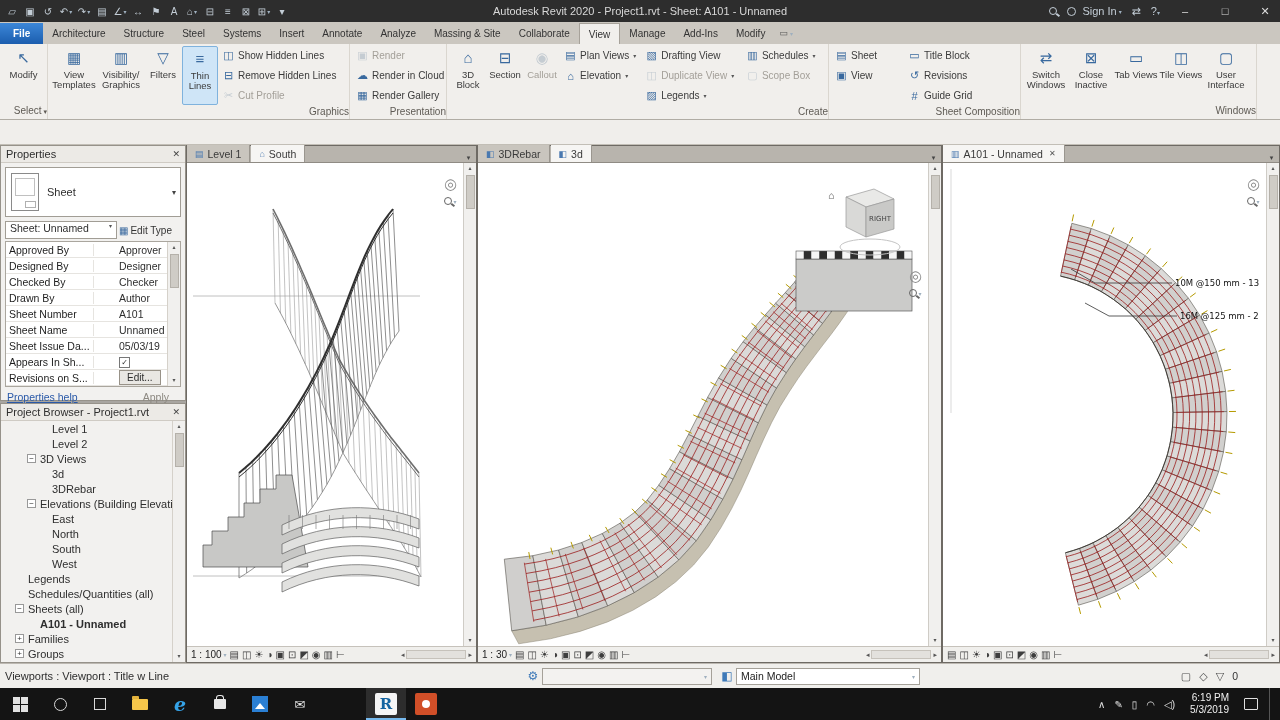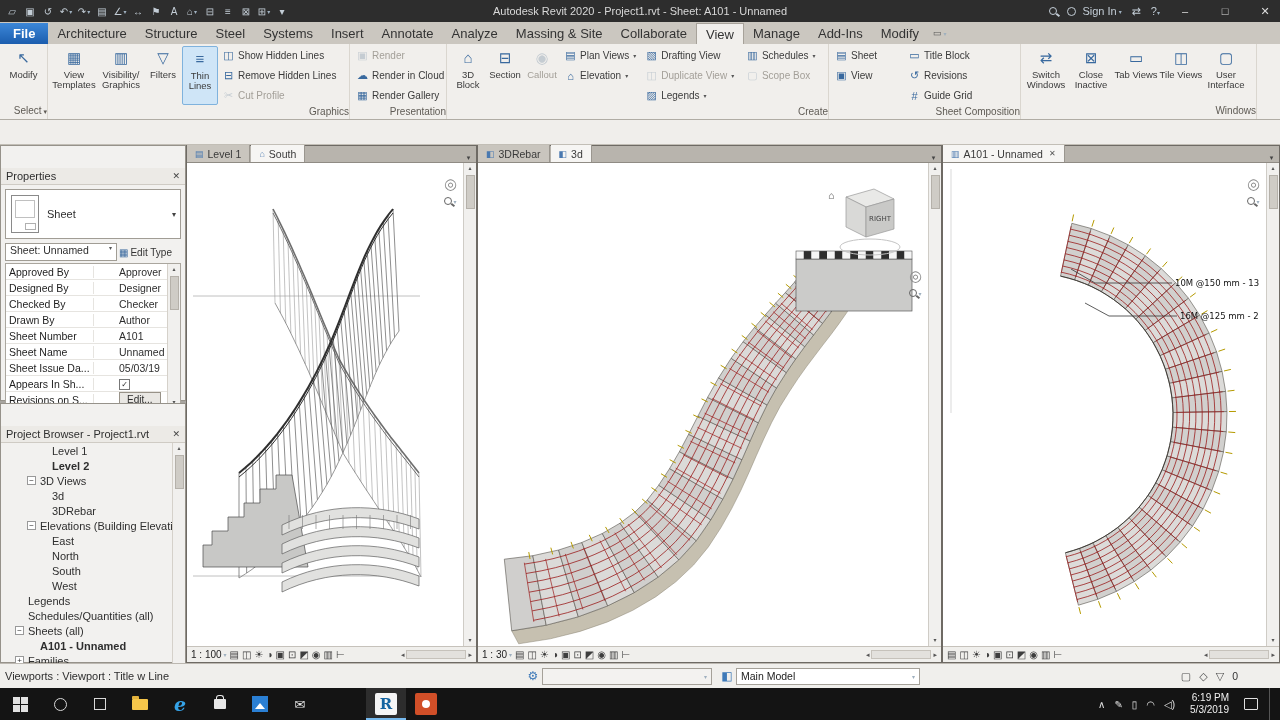--- a/index.html
+++ b/index.html
@@ -27,21 +27,21 @@
                 right:-4px; bottom:-1px; transform:rotate(38deg); }
   .mag.dark { border-color:#666; } .mag.dark::after { background:#666; }
   .person { width:9px; height:9px; border:1.2px solid #c3cdd6; border-radius:50%;
             display:inline-block; margin-right:4px; }
   .signin { display:flex; align-items:center; gap:2px; }
 
   
   .ribbontabs { position:absolute; left:0; top:22px; width:1280px; height:22px; background:#cbc7c0;
                 display:flex; align-items:flex-end; z-index:29; }
   .rtabs-wrap { display:flex; align-items:flex-end; height:22px; }
-  .rtab { height:21px; display:flex; align-items:center; padding:0 9px; font-size:13px; color:#333;justify-content:center; }
+  .rtab { height:21px; display:flex; align-items:center; padding:0 9px; font-size:10px; color:#333;justify-content:center; }
   .rtab.file { background:linear-gradient(#3c87d8,#1b5dae); color:#fff; padding:0 13px; font-weight:bold; }
   .rtab.active { background:#f1efec; border:1px solid #a7a29a; border-bottom:none; }
   .ribbon-toggle { margin-left:5px; display:flex; align-items:center; gap:2px; color:#555;
                    font-size:9px; height:22px; }
 
   
   .ribbon { position:absolute; left:0; top:44px; width:1280px; height:76px; background:#f1efec;
             border-bottom:1px solid #b0aca4; display:flex; z-index:28; }
   .rpanel { height:75px; border-right:1px solid #dad6cf; display:flex; flex-direction:column; flex:none; }
   .rpanel-content { flex:1; display:flex; padding:2px 3px 0 3px; gap:1px; }
@@ -63,21 +63,21 @@
   .disabled .bicon, .disabled .sicon { color:#a9b6c2; opacity:.6; }
 
   .optionsbar { position:absolute; left:0; top:120px; width:1280px; height:25px; background:#f0eeeb;
                 border-bottom:1px solid #c2beb6; z-index:27; }
 
   
   .palette { position:absolute; background:#f2f1ef; border:1px solid #96928a; z-index:5; }
   .props { left:0; top:145px; width:186px; height:256px; }
   .pbrowser { left:0; top:403px; width:186px; height:260px; }
   .pal-header { height:17px; display:flex; align-items:center; padding:0 5px; font-size:11px;
-                background:#eceae6; border-bottom:1px solid #cfcbc4;margin-top:22px; }
+                background:#eceae6; border-bottom:1px solid #cfcbc4; }
   .pal-x { margin-left:auto; font-size:9px; color:#444; }
   .typesel { height:50px; margin:4px; background:#fff; border:1px solid #a19d95;
              display:flex; align-items:center; }
   .sheeticon { width:28px; height:38px; background:#fff; border:1px solid #8a8a8a;
                margin:0 8px 0 5px; position:relative; flex:none; }
   .sheeticon::before { content:""; position:absolute; left:3px; top:4px; right:3px; height:16px;
                        border:1px solid #c0c0c0; }
   .sheeticon::after { content:""; position:absolute; right:2px; bottom:2px; width:9px; height:5px;
                       border:1px solid #b0b0b0; }
   .dd9 { margin-left:auto; padding-right:4px; font-size:8px; color:#444; }
@@ -581,21 +581,21 @@
     <span>Project Browser - Project1.rvt</span>
     <span class="pal-x">✕</span>
   </div>
   <div class="tree">
     <div>
 
     <div class="titem" style="padding-left: 38px;">
         <span class="expander"></span>
         <span>Level 1</span>
       </div>
-        <div class="titem" style="padding-left: 38px; font-weight: bold;">
+        <div class="titem" style="padding-left: 38px;">
         <span class="expander"></span>
         <span>Level 2</span>
       </div>
         <div class="titem" style="padding-left: 26px;">
         <span class="expander">−</span>
         <span>3D Views</span>
       </div>
         <div class="titem" style="padding-left: 38px;">
         <span class="expander"></span>
         <span>3d</span>

